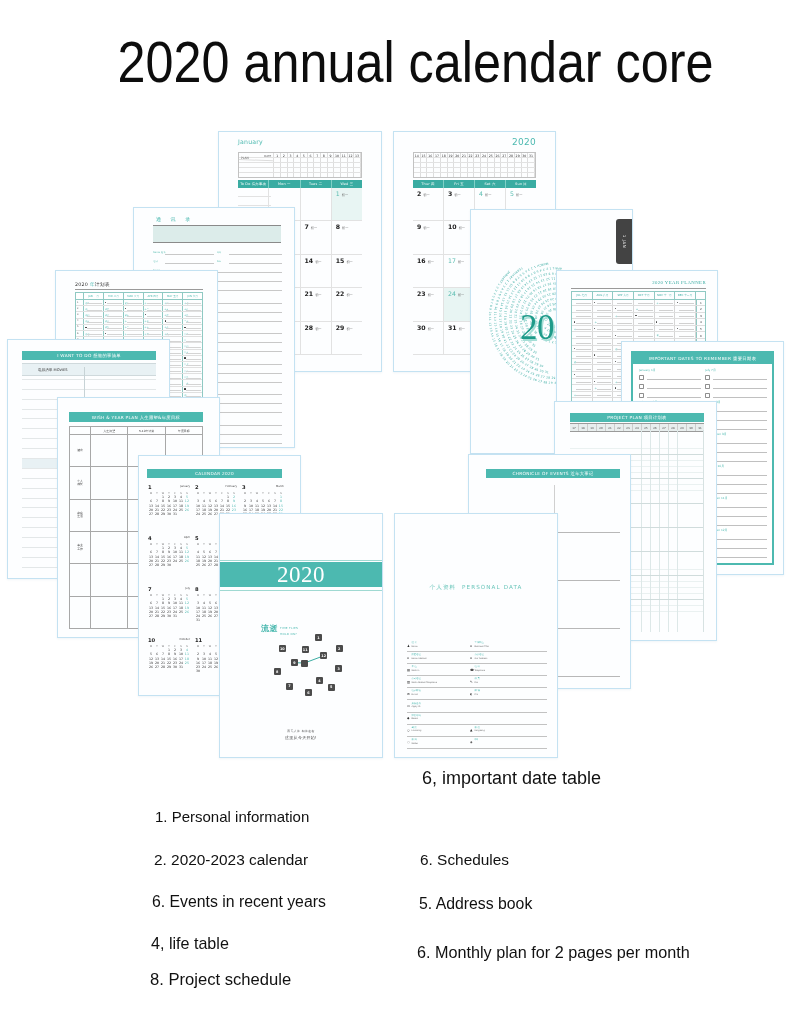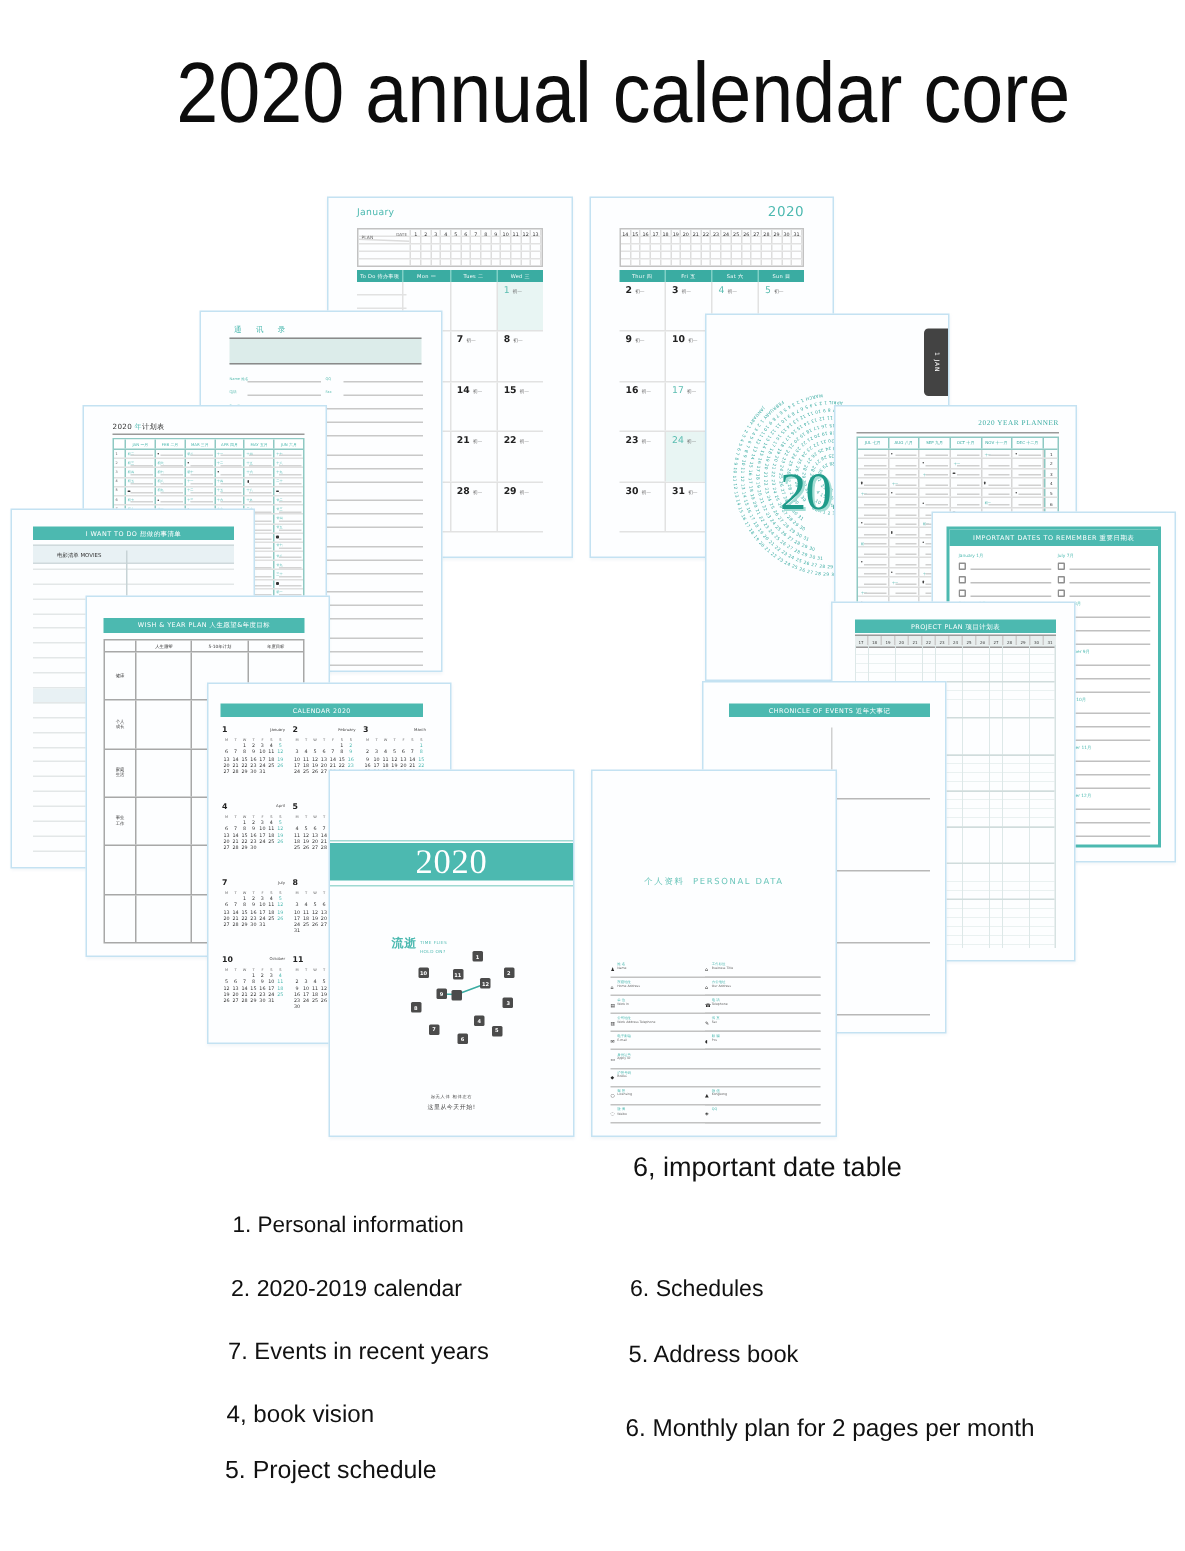--- a/index.html
+++ b/index.html
@@ -3400,20 +3400,20 @@
         <span class="ic">◈</span>
         <span class="lab">QQ<em></em></span>
         <div class="ln"></div>
       </div>
     </div>
   </div>
 
 <div id="feature-list"></div>
 
 <div class="fl-item" style="position: absolute; left: 155px; top: 808px; font-size: 15px;">1. Personal information</div>
-<div class="fl-item" style="position: absolute; left: 154px; top: 851px; font-size: 15.4px;">2. 2020-2019 calendar</div>
-<div class="fl-item" style="position: absolute; left: 152px; top: 893px; font-size: 15.8px;">7. Events in recent years</div>
-<div class="fl-item" style="position: absolute; left: 151px; top: 934px; font-size: 16.1px;">4, book vision</div>
-<div class="fl-item" style="position: absolute; left: 150px; top: 970px; font-size: 16.6px;">5. Project schedule</div>
+<div class="fl-item" style="position: absolute; left: 154px; top: 851px; font-size: 15.4px;">2. 2020-2023 calendar</div>
+<div class="fl-item" style="position: absolute; left: 152px; top: 893px; font-size: 15.8px;">6. Events in recent years</div>
+<div class="fl-item" style="position: absolute; left: 151px; top: 934px; font-size: 16.1px;">4, life table</div>
+<div class="fl-item" style="position: absolute; left: 150px; top: 970px; font-size: 16.6px;">8. Project schedule</div>
 <div class="fl-item" style="position: absolute; left: 422px; top: 768px; font-size: 18px;">6, important date table</div>
 <div class="fl-item" style="position: absolute; left: 420px; top: 851px; font-size: 15.4px;">6. Schedules</div>
 <div class="fl-item" style="position: absolute; left: 419px; top: 895px; font-size: 15.8px;">5. Address book</div>
 <div class="fl-item" style="position: absolute; left: 417px; top: 943px; font-size: 16.2px;">6. Monthly plan for 2 pages per month</div>
 
 </body></html>

